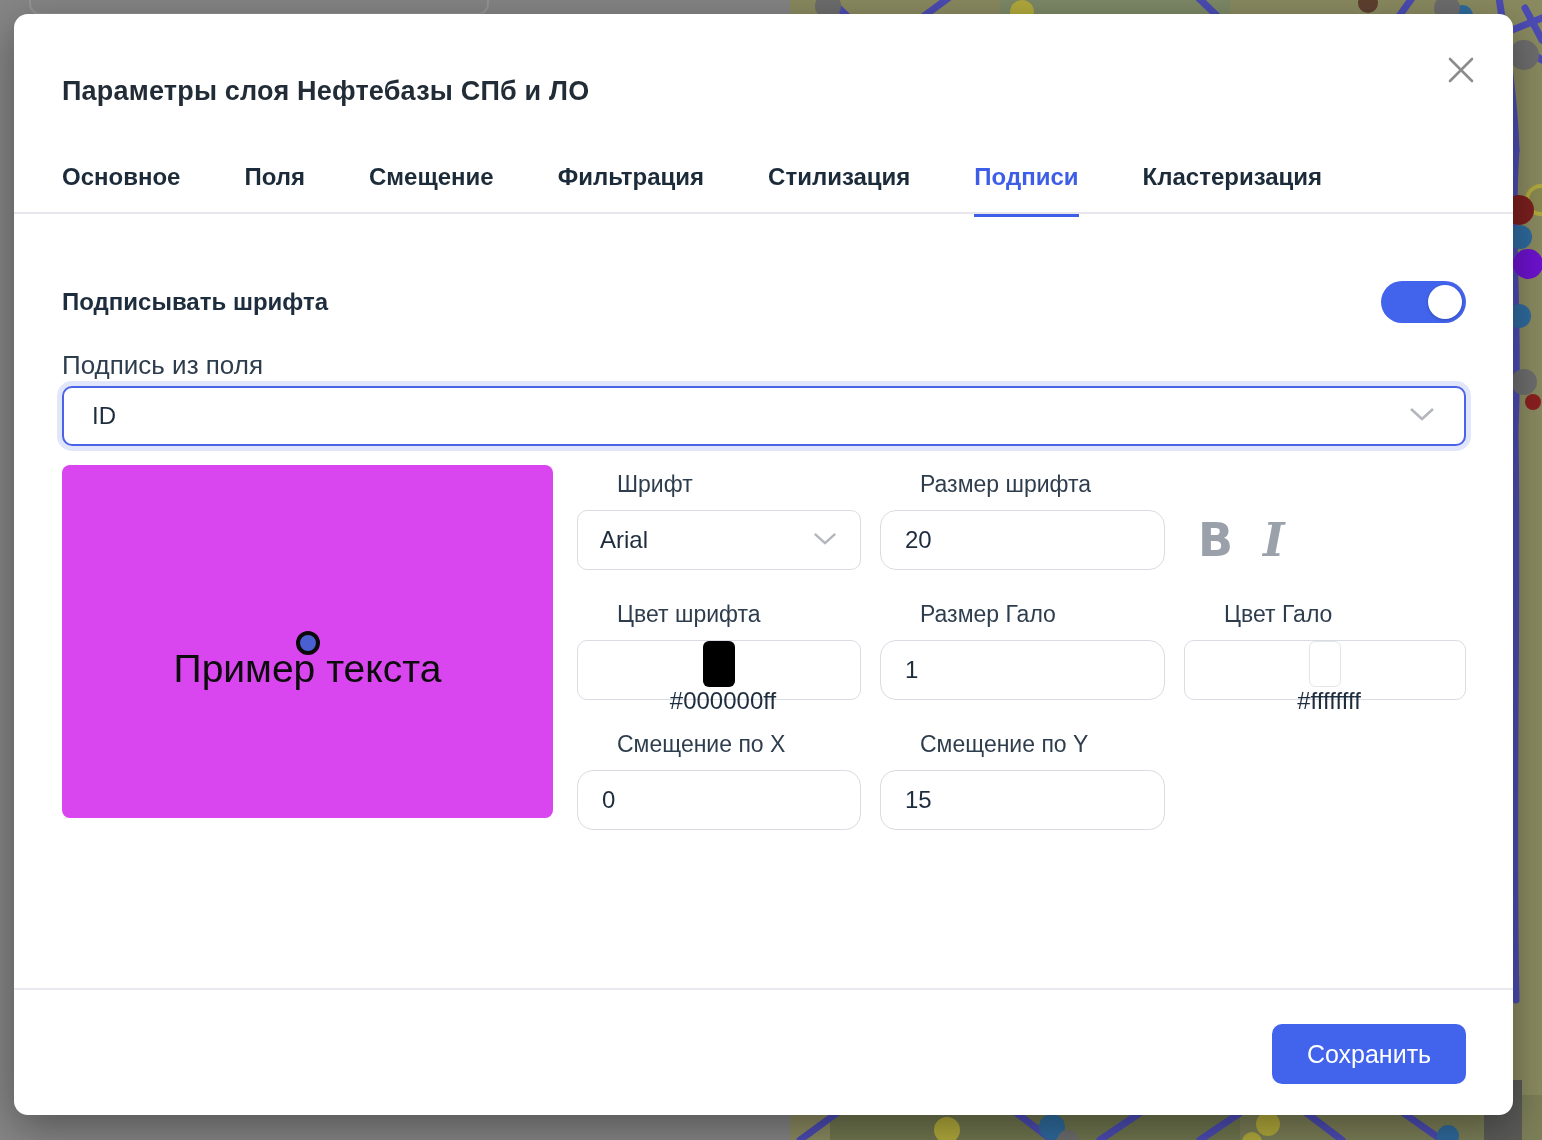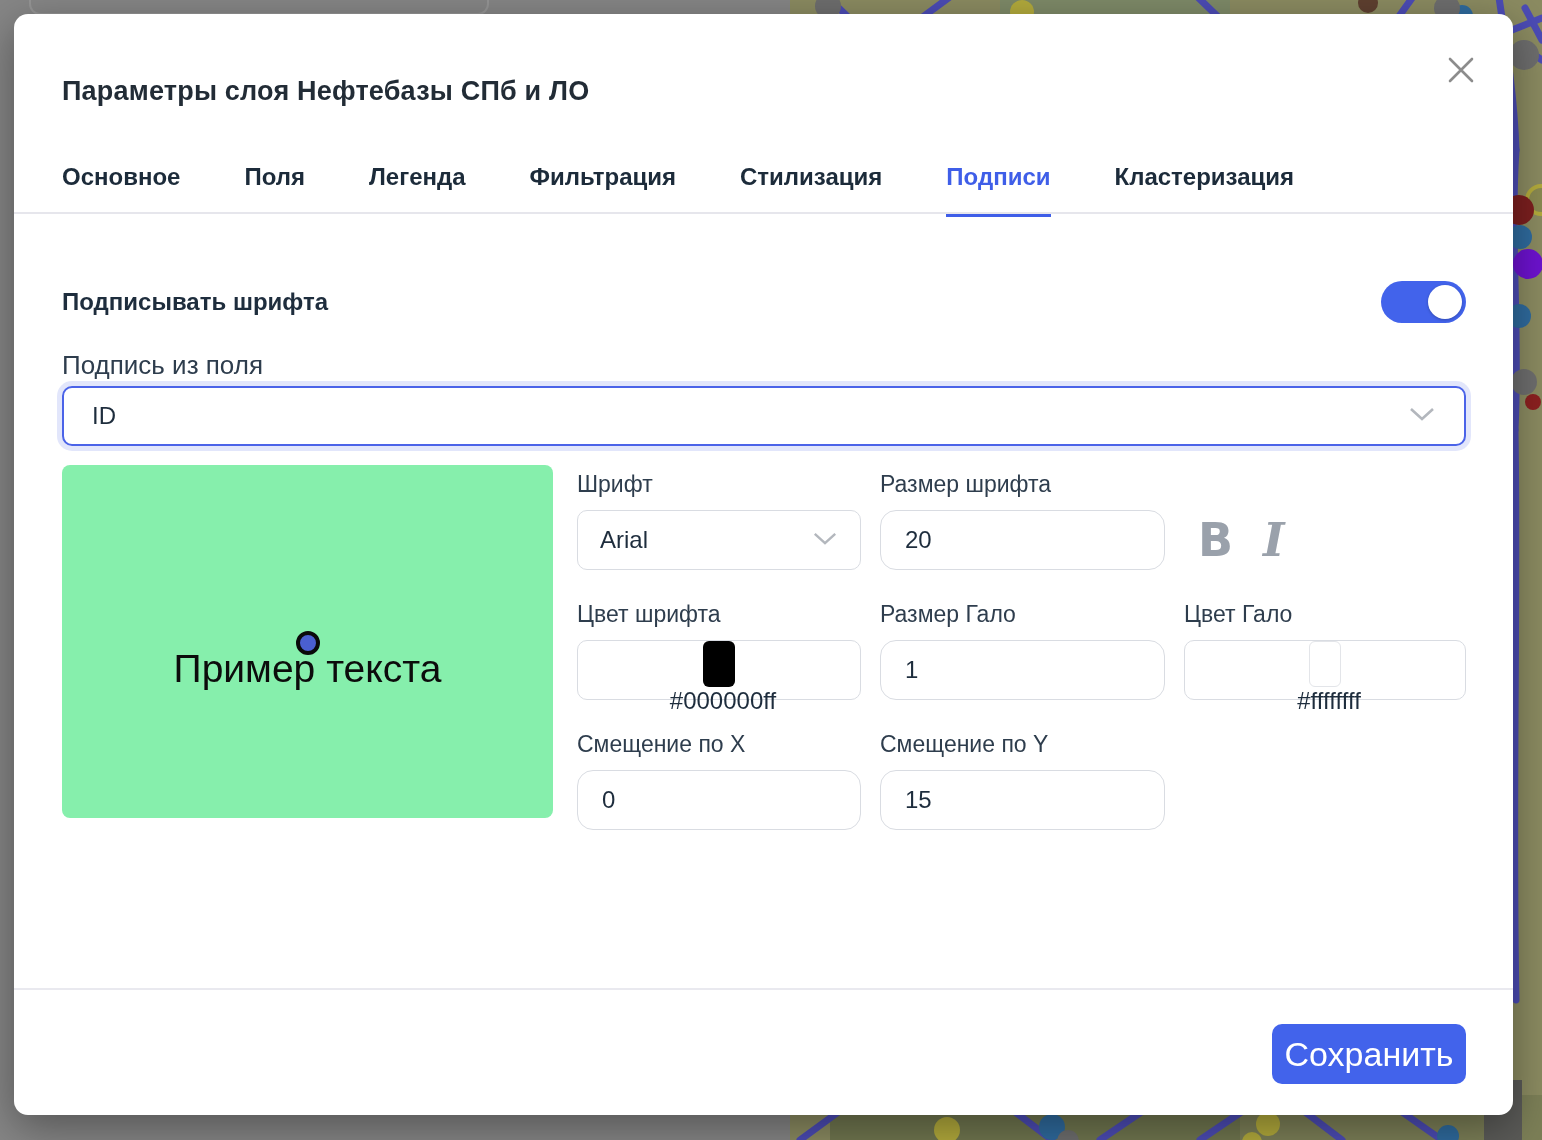--- a/index.html
+++ b/index.html
@@ -39,31 +39,31 @@
   .field-label { position:absolute; left:48px; top:336px; font-size:26px; color:#2e3d4d; }
   .select-big { position:absolute; left:48px; top:372px; width:1404px; height:60px;
     background:#fff; border:2px solid #4b63e8; border-radius:10px;
     box-shadow:0 0 0 5px rgba(75,99,232,.16);
     display:flex; align-items:center; padding:0 28px; cursor:pointer; }
   .select-big .value { font-size:24px; color:#1e2d3d; }
   .select-big .chev { margin-left:auto; }
 
   
   .preview { position:absolute; left:48px; top:451px; width:491px; height:353px;
-    background:#86efac; border-radius:8px;text-decoration:underline; }
+    background:#d946ef; border-radius:8px;text-decoration:underline; }
   .preview .sample { position:absolute; left:0; top:182px; width:100%; text-align:center;
     font-size:39px; color:#0c0c0c; font-family:"Liberation Sans", sans-serif; }
   .preview .dot { position:absolute; left:50%; top:166px; margin-left:-12px; width:24px; height:24px;
     border-radius:50%; background:#4a5fd0; border:4.5px solid #0a0a0a; }
 
   
   .form { position:absolute; left:563px; top:451px; width:889px;
     display:grid; grid-template-columns:284px 285px 282px; column-gap:19px; }
   .fgroup { margin-bottom:25px; }
-  .fgroup .flabel { font-size:23px; color:#2e3d4d; height:30px; margin-top:6px; margin-bottom:9px; white-space:nowrap; }
+  .fgroup .flabel { font-size:23px; color:#2e3d4d; height:30px; margin-top:6px; margin-bottom:9px; white-space:nowrap;margin-left:40px; }
   .fgroup .flabel.empty { visibility:hidden; }
   .tinput { width:100%; height:60px; border:1.5px solid #d9dce2; border-radius:16px;
     background:#fff; font-size:24px; color:#1e2d3d; padding:0 24px;
     font-family:"Liberation Sans", sans-serif; outline:none; }
   .select-sm { width:100%; height:60px; border:1.5px solid #d9dce2; border-radius:10px;
     background:#fff; display:flex; align-items:center; padding:0 22px; cursor:pointer; }
   .select-sm .value { font-size:24px; color:#1e2d3d; }
   .select-sm .chev { margin-left:auto; }
   .color-input { width:100%; height:60px; border:1.5px solid #d9dce2; border-radius:10px;
     background:#fff; display:flex; align-items:center; padding:0 13px; cursor:pointer;flex-direction:column; }
@@ -74,21 +74,21 @@
 
   .style-btns { height:60px; display:flex; align-items:center; gap:30px; padding-left:14px; }
   .style-btn { cursor:pointer; color:#9aa1ab; line-height:1; }
   .style-btn.bold { font-size:46px; font-weight:800; font-family:"DejaVu Sans", sans-serif; }
   .style-btn.italic { font-size:46px; font-weight:700; font-style:italic;
     font-family:"DejaVu Serif", serif; }
 
   
   .footer-divider { position:absolute; left:0; top:974px; width:100%; height:2px; background:#e9e9ef; }
   .save-btn { position:absolute; left:1258px; top:1010px; width:194px; height:60px;
-    background:#4263eb; border:none; border-radius:10px; color:#ffffff; font-size:34px;
+    background:#4263eb; border:none; border-radius:10px; color:#ffffff; font-size:25px;
     font-family:"Liberation Sans", sans-serif; cursor:pointer; }
 </style>
 </head>
 <body>
 
 <div class="backdrop">
   <svg width="1542" height="1140" viewBox="0 0 1542 1140">
     <rect x="788" y="0" width="754" height="1140" fill="#8b8b61"></rect>
     <rect x="1000" y="0" width="230" height="60" fill="#7e8a68"></rect>
     <rect x="830" y="1095" width="420" height="45" fill="#70764f"></rect>
@@ -142,21 +142,21 @@
 
   <div class="close-btn">
     <svg width="30" height="30" viewBox="0 0 30 30">
       <path d="M4 4 L26 26 M26 4 L4 26" stroke="#8c8c8c" stroke-width="2.6" stroke-linecap="round"></path>
     </svg>
   </div>
 
   <div class="tabs">
     <div class="tab">Основное</div>
     <div class="tab">Поля</div>
-    <div class="tab">Легенда</div>
+    <div class="tab">Смещение</div>
     <div class="tab">Фильтрация</div>
     <div class="tab">Стилизация</div>
     <div class="tab active">Подписи</div>
     <div class="tab">Кластеризация</div>
   </div>
   <div class="tabs-divider"></div>
 
   <div class="toggle-label">Подписывать шрифта</div>
   <div class="toggle">
     <div class="knob"></div>

